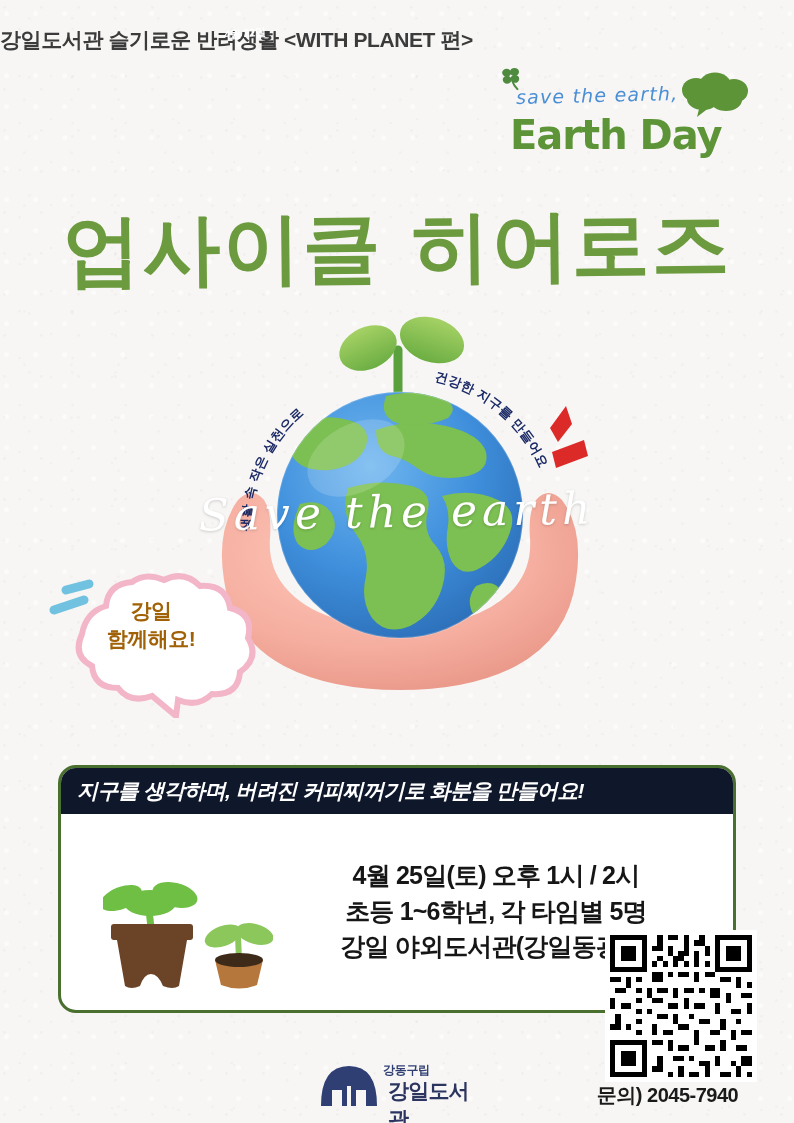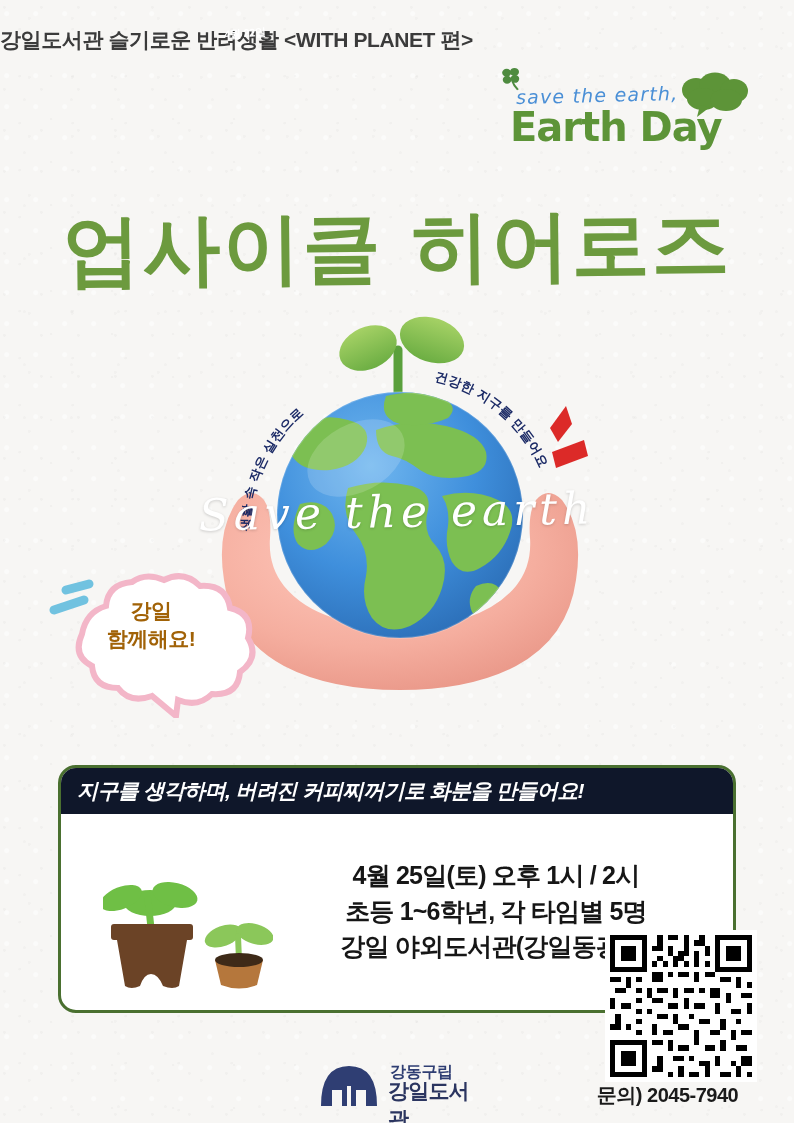--- a/index.html
+++ b/index.html
@@ -49,21 +49,21 @@
   .save-script {
     position: absolute; top: 24px; left: 46px;
     font-size: 19px;
     color: #4a8fd6;
     font-style: italic;
     font-family: "DejaVu Sans", sans-serif;
     letter-spacing: 1.2px;
     transform: rotate(-1.5deg);
   }
   .earthday-word {
-    position: absolute; top: 44px; left: 40px;
+    position: absolute; top: 52px; left: 40px;
     font-size: 40px;
     font-weight: bold;
     color: #5d9438;
     letter-spacing: -1px;
     font-family: "DejaVu Sans", sans-serif;
   }
   .date-bubble {
     position: absolute; top: 12px; left: 208px;
     width: 74px; height: 46px;
   }
@@ -169,22 +169,22 @@
     letter-spacing: -0.8px;
   }
 
   
   .qr-code { top: 930px; left: 605px; width: 152px; height: 152px; z-index: 6; }
 
   
   .footer-logo { top: 1058px; left: 318px; width: 170px; height: 56px; }
   .logo-mark { position: absolute; top: 2px; left: 0; width: 62px; height: 46px; }
   .logo-sub {
-    position: absolute; top: 4px; left: 72px;
-    font-size: 16px; font-weight: bold; color: #2f3e73;
+    position: absolute; top: 4px; left: 65px;
+    font-size: 12px; font-weight: bold; color: #2f3e73;
     letter-spacing: -0.3px;
   }
   .logo-main {
     position: absolute; top: 19px; left: 70px;
     font-size: 21px; font-weight: bold; color: #2b3560;
     letter-spacing: -0.8px;
   }
   .contact {
     top: 1082px; left: 560px; width: 215px;
     text-align: center;

